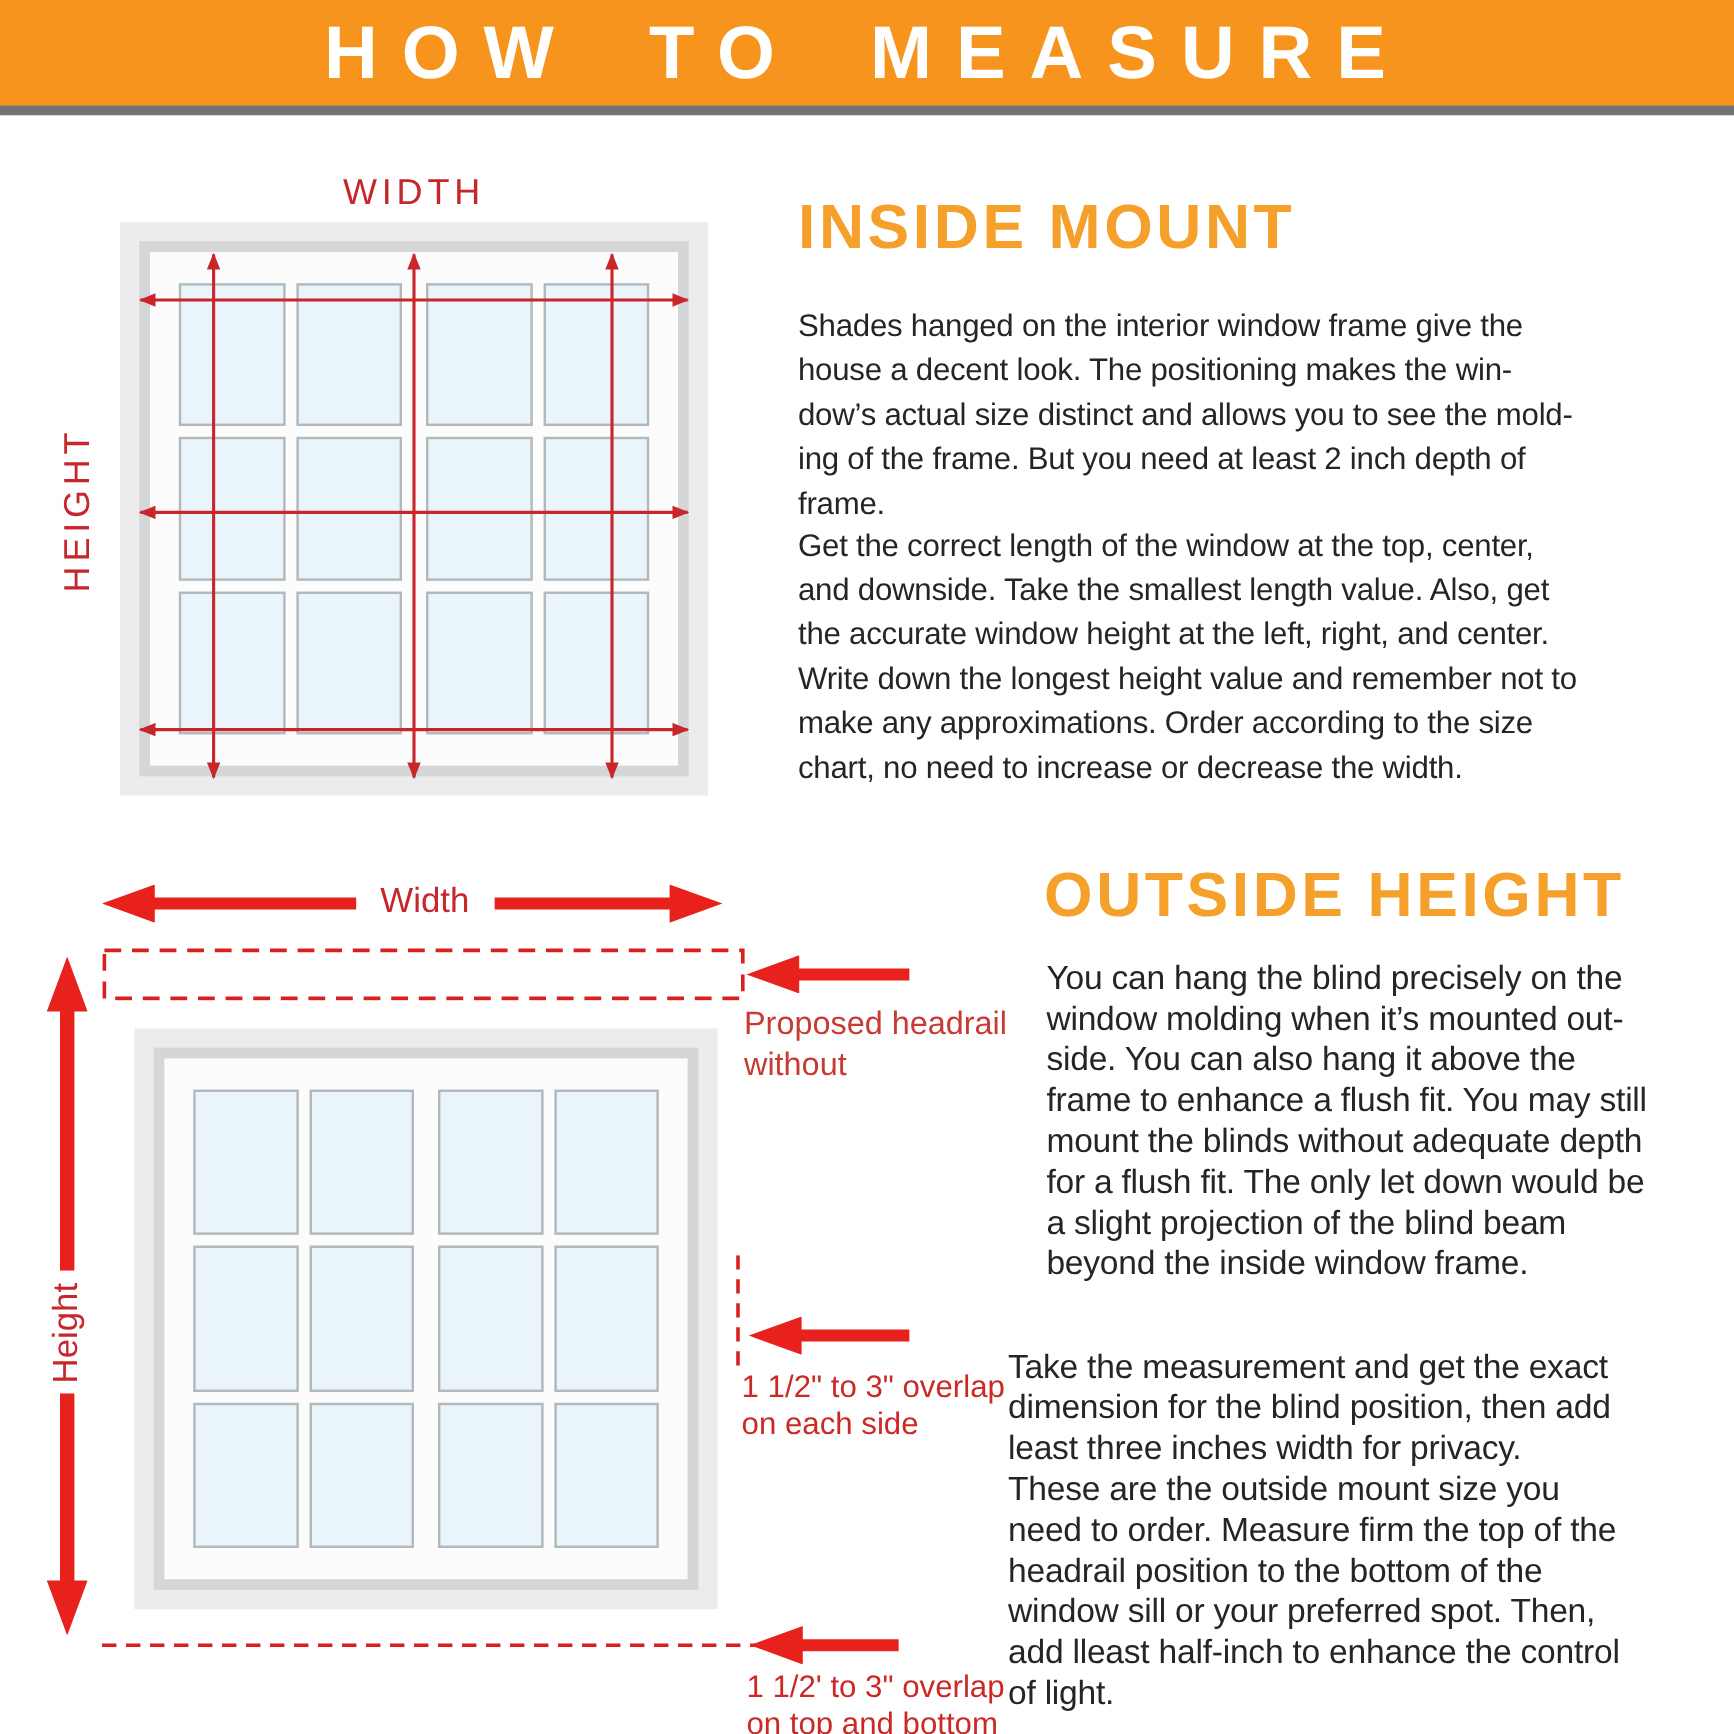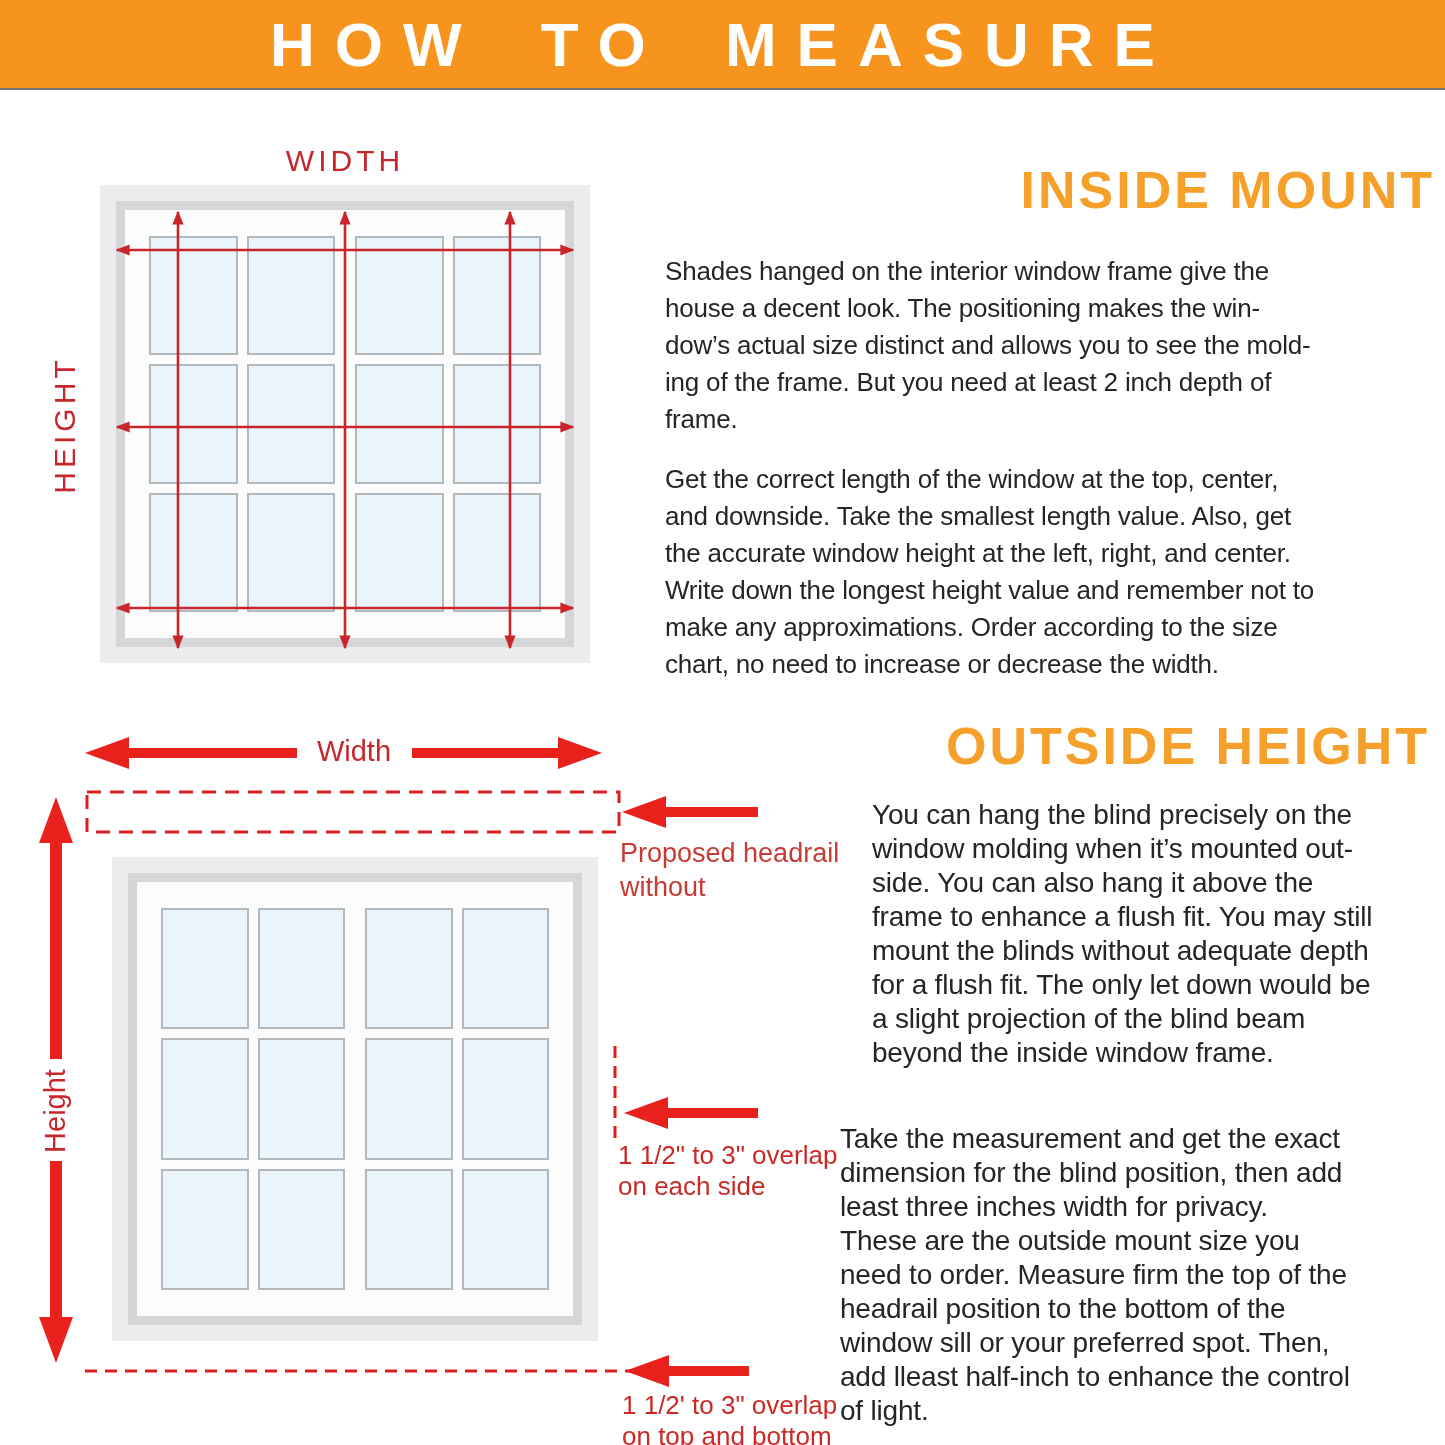--- a/index.html
+++ b/index.html
@@ -7,21 +7,21 @@
     position:relative;
     width:1445px;height:1445px;
     background:#ffffff;
     font-family:"Liberation Sans", sans-serif;
     overflow:hidden;
   }
   
   .banner{
     position:absolute;left:0;top:0;width:1445px;height:88px;
     background:#F7941D;
-    border-bottom:2px solid #737373;
+    border-bottom:8px solid #737373;
     display:flex;align-items:center;justify-content:center;
   }
   .banner-title{
     color:#FFFFFF;
     font-size:62px;font-weight:bold;
     letter-spacing:20px;word-spacing:22px;
     white-space:nowrap;
   }
   
   .abs{position:absolute;}
@@ -80,21 +80,21 @@
     color:#CB2926;
     font-size:26px;
     line-height:31px;
   }
   
   .mount-heading{
     color:#F5A02B;
     font-size:52px;
     font-weight:bold;
     letter-spacing:3px;
-    text-align:right;
+    text-align:left;
     white-space:nowrap;
   }
   .body-para{
     color:#252525;
     font-size:26px;
     line-height:37px;
     letter-spacing:-0.2px;
     white-space:pre-line;
   }
   .body-para.narrow{
@@ -154,21 +154,21 @@
 </svg>
 
 <div class="abs mount-heading" style="left:665px;top:160px;width:770px;">INSIDE MOUNT</div>
 
 <div class="abs body-para" style="left:665px;top:253px;width:775px;">Shades hanged on the interior window frame give the
 house a decent look. The positioning makes the win-
 dow’s actual size distinct and allows you to see the mold-
 ing of the frame. But you need at least 2 inch depth of
 frame.</div>
 
-<div class="abs body-para" style="left:665px;top:461px;width:775px;">Get the correct length of the window at the top, center,
+<div class="abs body-para" style="left:665px;top:436px;width:775px;">Get the correct length of the window at the top, center,
 and downside. Take the smallest length value. Also, get
 the accurate window height at the left, right, and center.
 Write down the longest height value and remember not to
 make any approximations. Order according to the size
 chart, no need to increase or decrease the width.</div>
 
 <svg class="abs" style="left:85px;top:737px;" width="212" height="32" viewBox="0 0 212 32">
   <polygon points="0,16 44,0 44,11 212,11 212,21 44,21 44,32" fill="#E8211D"></polygon>
 </svg>
 <div class="abs red-label" style="left:298px;top:735px;width:112px;">Width</div>

